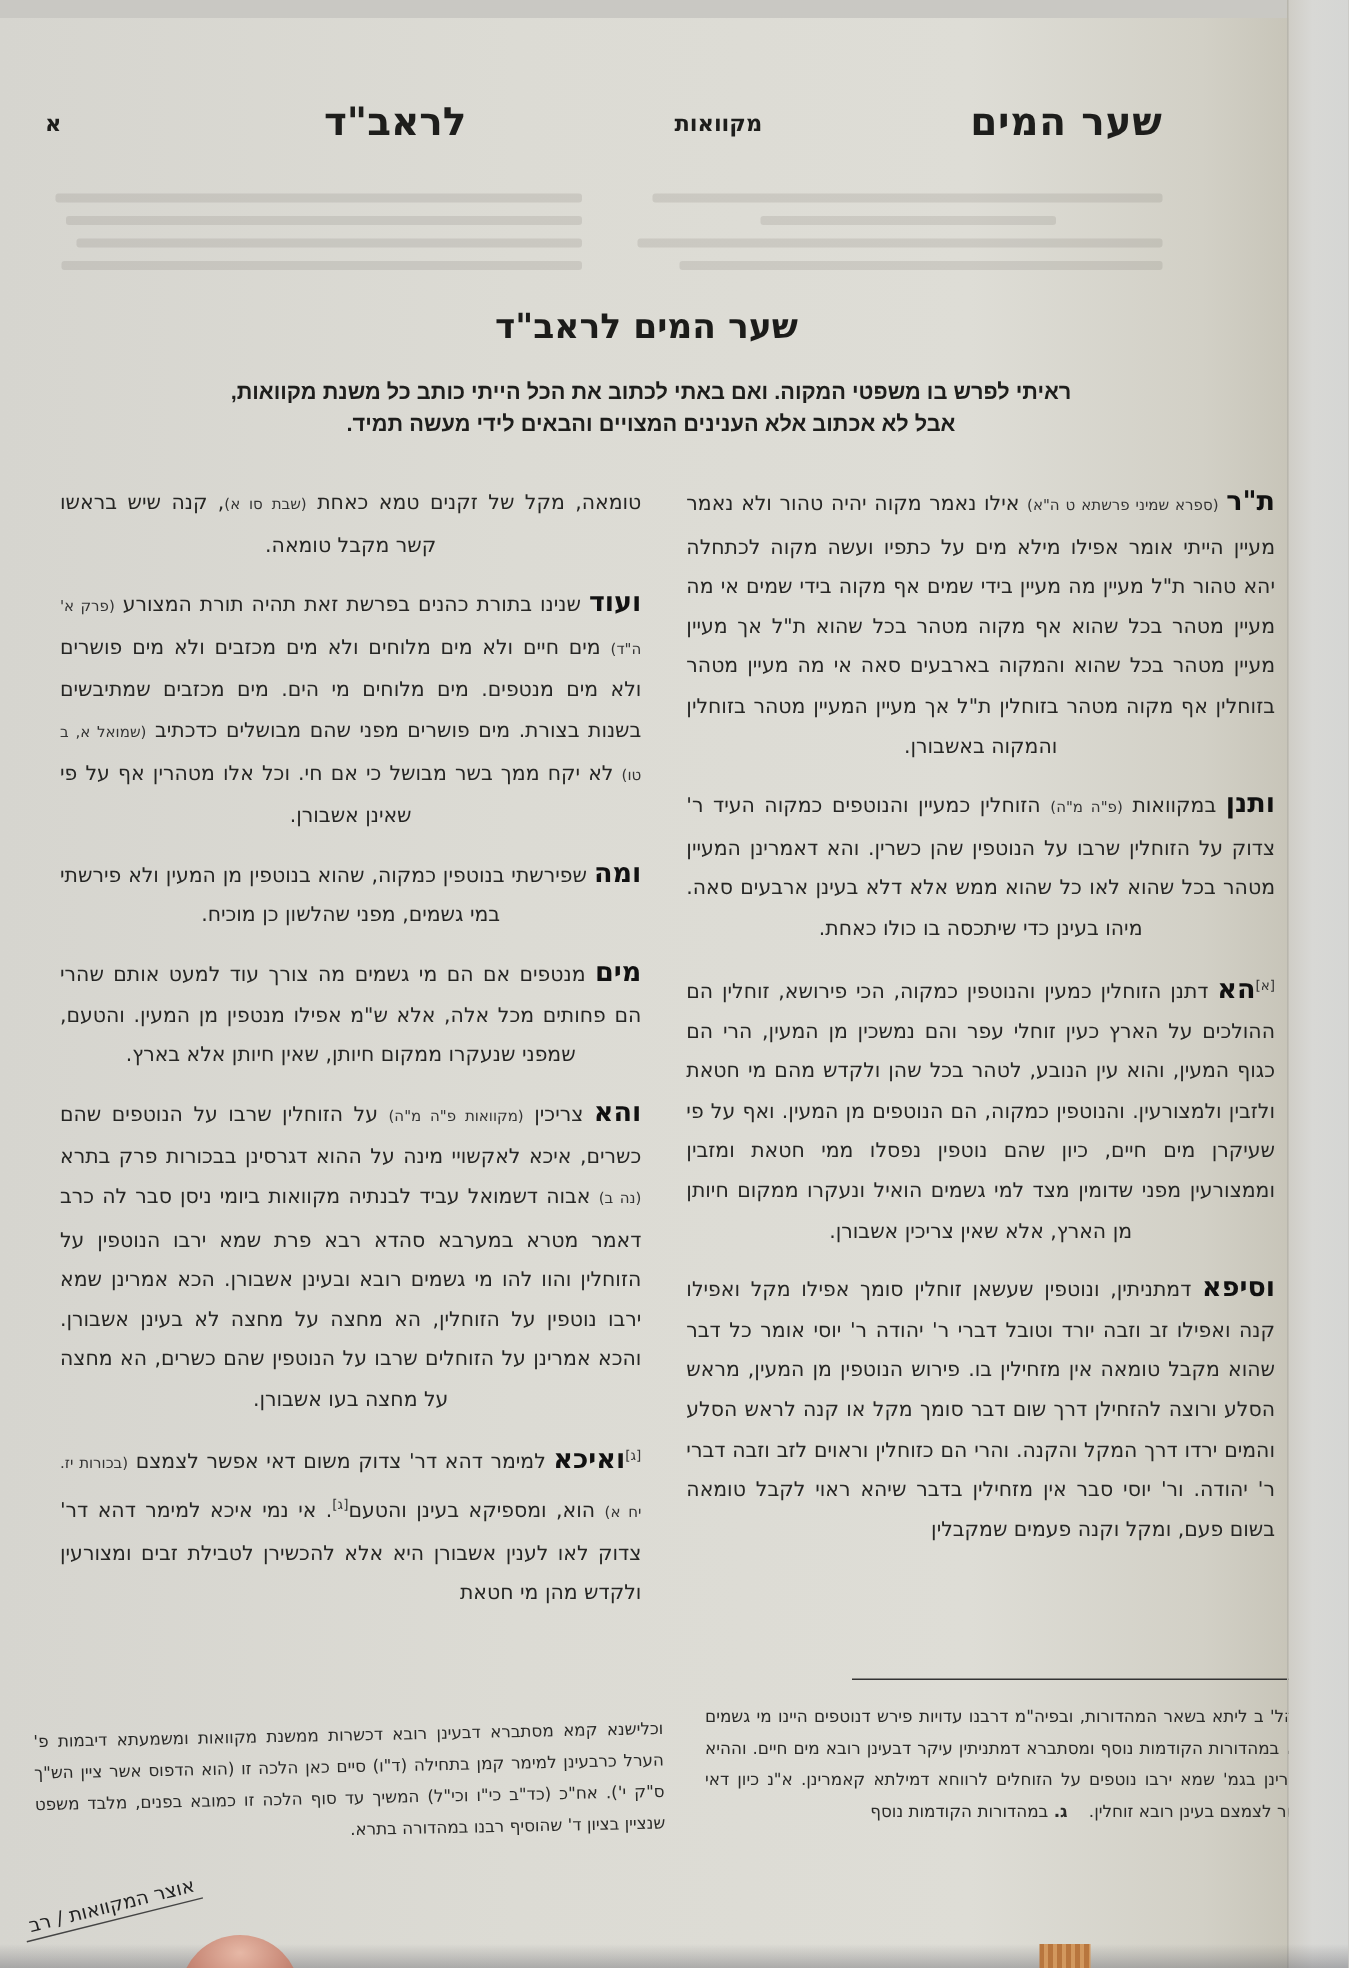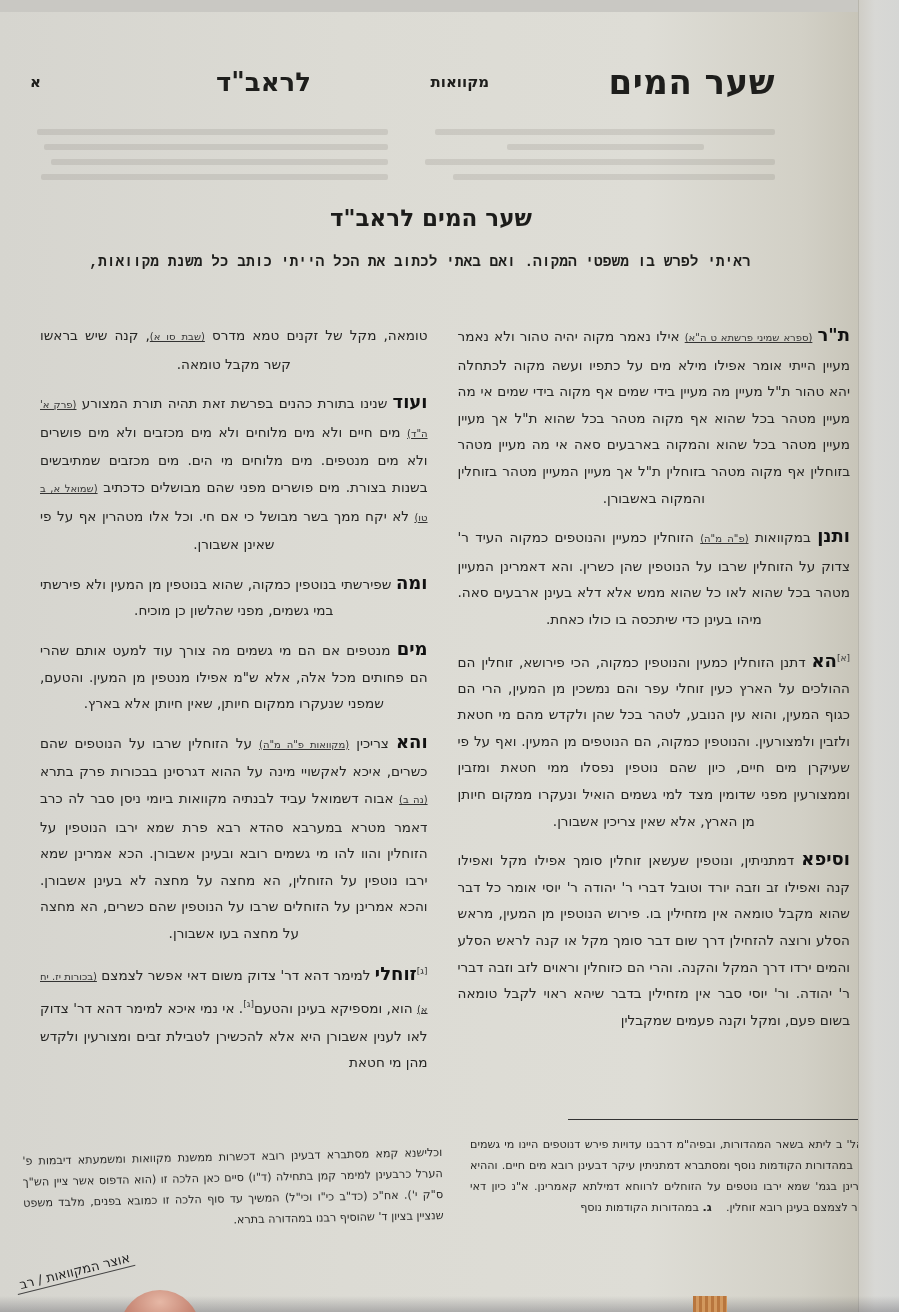--- a/index.html
+++ b/index.html
@@ -16,53 +16,53 @@
   .page-edge {
     position: absolute; right: 0; top: 0; width: 40px; height: 1312px;
     background: linear-gradient(90deg, #cfcdc6 0%, #d8d8d5 40%, #d5d6d4 100%);
     border-left: 1px solid #b8b6ad;
   }
   .running-head {
     position: absolute; top: 50px; left: 30px; width: 745px; height: 40px;
     display: flex; align-items: center; justify-content: space-between;
     color: #1e1e1c;
   }
-  .rh-title { font-family: "DejaVu Sans", sans-serif; font-size: 34px; font-weight: bold; letter-spacing: 0.5px; }
+  .rh-title { font-family: "DejaVu Sans", sans-serif; font-size: 26px; font-weight: bold; letter-spacing: 0.5px; }
   .rh-center { font-family: "DejaVu Sans", sans-serif; font-size: 15px; font-weight: bold; }
   .rh-raavad { font-family: "DejaVu Sans", sans-serif; font-size: 26px; font-weight: bold; }
   .rh-pagenum { font-family: "DejaVu Sans", sans-serif; font-size: 15px; font-weight: bold; }
   .rh-left { display: flex; align-items: center; gap: 175px; direction: rtl; }
 
   .ghost {
     position: absolute; top: 108px; left: 30px; width: 745px; height: 70px;
     display: flex; gap: 30px;
   }
   .ghost .gcol { flex: 1; }
   .ghost .gline { height: 6px; margin: 9px 0; background: rgba(120,118,110,0.18); border-radius: 2px; }
 
   .section-title {
     position: absolute; top: 193px; left: 0; width: 862px; text-align: center;
     font-family: "DejaVu Sans", sans-serif; font-size: 23px; font-weight: bold; color: #1c1c1a;
   }
   .intro {
-    position: absolute; top: 240px; left: 75px; width: 690px; text-align: center;
-    font-family: Liberation Mono, monospace; font-size: 14.5px; font-weight: bold; line-height: 21px; color: #1e1e1c;
+    position: absolute; top: 240px; left: 89px; width: 690px; text-align: center;
+    font-family: Liberation Sans, sans-serif; font-size: 14.5px; font-weight: bold; line-height: 21px; color: #1e1e1c;
   }
 
   .columns {
     position: absolute; top: 310px; left: 40px; width: 810px; height: 790px;
     display: flex; gap: 30px; direction: rtl;
   }
   .col { width: 390px; color: #262624; font-family: "DejaVu Sans", sans-serif; font-size: 13.6px; line-height: 26.6px; text-align: justify; }
   .col.right { width: 400px; }
   .col.left { width: 395px; }
   .para { margin: 0 0 12px 0; text-align-last: center; }
   .para.open { text-align-last: right; }
   .lead { font-size: 18px; font-weight: bold; font-family: "DejaVu Sans", sans-serif; color: #111; }
-  .cite { font-size: 10px; color: #333; text-decoration: underline; }
+  .cite { font-size: 10px; color: #333; }
   .sup { font-size: 9px; vertical-align: super; color: #333; }
 
   .fn-rule {
     position: absolute; top: 1107px; left: 568px; width: 310px; height: 1px; background: #333;
   }
   .footnotes {
     position: absolute; top: 1122px; left: 20px; width: 860px; display: flex; gap: 28px; direction: rtl;
   }
   .fcol { width: 410px; font-family: "DejaVu Sans", sans-serif; font-size: 11.2px; line-height: 21px; color: #2a2a28; text-align: justify; }
   .fcol.left { width: 420px; transform: rotate(-1.2deg); transform-origin: right top; margin-top: 8px; }
@@ -114,20 +114,21 @@
         <div class="gline" style="width:96%"></div>
         <div class="gline" style="width:94%"></div>
         <div class="gline" style="width:97%"></div>
       </div>
   </div>
 
   <div class="section-title">שער המים לראב"ד</div>
 
   <div class="intro">
     <div>ראיתי לפרש בו משפטי המקוה. ואם באתי לכתוב את הכל הייתי כותב כל משנת מקוואות,</div>
+    <div>אבל לא אכתוב אלא הענינים המצויים והבאים לידי מעשה תמיד.</div>
   </div>
 
   <div class="columns">
 
     <div class="col right">
       <p class="para">
         <span class="lead">ת"ר</span>
         <span class="cite">(ספרא שמיני פרשתא ט ה"א)</span>
         <span>אילו נאמר מקוה יהיה טהור ולא נאמר מעיין הייתי אומר אפילו מילא מים על כתפיו ועשה מקוה לכתחלה יהא טהור ת"ל מעיין מה מעיין בידי שמים אף מקוה בידי שמים אי מה מעיין מטהר בכל שהוא אף מקוה מטהר בכל שהוא ת"ל אך מעיין מעיין מטהר בכל שהוא והמקוה בארבעים סאה אי מה מעיין מטהר בזוחלין אף מקוה מטהר בזוחלין ת"ל אך מעיין המעיין מטהר בזוחלין והמקוה באשבורן.</span>
       </p>
@@ -142,21 +143,21 @@
         <span>דתנן הזוחלין כמעין והנוטפין כמקוה, הכי פירושא, זוחלין הם ההולכים על הארץ כעין זוחלי עפר והם נמשכין מן המעין, הרי הם כגוף המעין, והוא עין הנובע, לטהר בכל שהן ולקדש מהם מי חטאת ולזבין ולמצורעין. והנוטפין כמקוה, הם הנוטפים מן המעין. ואף על פי שעיקרן מים חיים, כיון שהם נוטפין נפסלו ממי חטאת ומזבין וממצורעין מפני שדומין מצד למי גשמים הואיל ונעקרו ממקום חיותן מן הארץ, אלא שאין צריכין אשבורן.</span>
       </p>
       <p class="para open">
         <span class="lead">וסיפא</span>
         <span>דמתניתין, ונוטפין שעשאן זוחלין סומך אפילו מקל ואפילו קנה ואפילו זב וזבה יורד וטובל דברי ר' יהודה ר' יוסי אומר כל דבר שהוא מקבל טומאה אין מזחילין בו. פירוש הנוטפין מן המעין, מראש הסלע ורוצה להזחילן דרך שום דבר סומך מקל או קנה לראש הסלע והמים ירדו דרך המקל והקנה. והרי הם כזוחלין וראוים לזב וזבה דברי ר' יהודה. ור' יוסי סבר אין מזחילין בדבר שיהא ראוי לקבל טומאה בשום פעם, ומקל וקנה פעמים שמקבלין</span>
       </p>
     </div>
 
     <div class="col left">
       <p class="para">
-        <span>טומאה, מקל של זקנים טמא מדרס</span>
+        <span>טומאה, מקל של זקנים טמא כאחת</span>
         <span class="cite">(שבת סו א)</span><span>, קנה שיש בראשו קשר מקבל טומאה.</span>
       </p>
       <p class="para">
         <span class="lead">ועוד</span>
         <span>שנינו בתורת כהנים בפרשת זאת תהיה תורת המצורע</span>
         <span class="cite">(פרק א' ה"ד)</span>
         <span>מים חיים ולא מים מלוחים ולא מים מכזבים ולא מים פושרים ולא מים מנטפים. מים מלוחים מי הים. מים מכזבים שמתיבשים בשנות בצורת. מים פושרים מפני שהם מבושלים כדכתיב</span>
         <span class="cite">(שמואל א, ב טו)</span>
         <span>לא יקח ממך בשר מבושל כי אם חי. וכל אלו מטהרין אף על פי שאינן אשבורן.</span>
       </p>
@@ -170,21 +171,21 @@
       </p>
       <p class="para">
         <span class="lead">והא</span>
         <span>צריכין</span>
         <span class="cite">(מקוואות פ"ה מ"ה)</span>
         <span>על הזוחלין שרבו על הנוטפים שהם כשרים, איכא לאקשויי מינה על ההוא דגרסינן בבכורות פרק בתרא</span>
         <span class="cite">(נה ב)</span>
         <span>אבוה דשמואל עביד לבנתיה מקוואות ביומי ניסן סבר לה כרב דאמר מטרא במערבא סהדא רבא פרת שמא ירבו הנוטפין על הזוחלין והוו להו מי גשמים רובא ובעינן אשבורן. הכא אמרינן שמא ירבו נוטפין על הזוחלין, הא מחצה על מחצה לא בעינן אשבורן. והכא אמרינן על הזוחלים שרבו על הנוטפין שהם כשרים, הא מחצה על מחצה בעו אשבורן.</span>
       </p>
       <p class="para open">
-        <span class="sup">[ג]</span><span class="lead">זוחלי</span>
+        <span class="sup">[ג]</span><span class="lead">ואיכא</span>
         <span>למימר דהא דר' צדוק משום דאי אפשר לצמצם</span>
         <span class="cite">(בכורות יז. יח א)</span>
         <span>הוא, ומספיקא בעינן והטעם</span><span class="sup">[ג]</span><span>. אי נמי איכא למימר דהא דר' צדוק לאו לענין אשבורן היא אלא להכשירן לטבילת זבים ומצורעין ולקדש מהן מי חטאת</span>
       </p>
     </div>
   </div>
 
   <div class="fn-rule"></div>
 
   <div class="footnotes">

